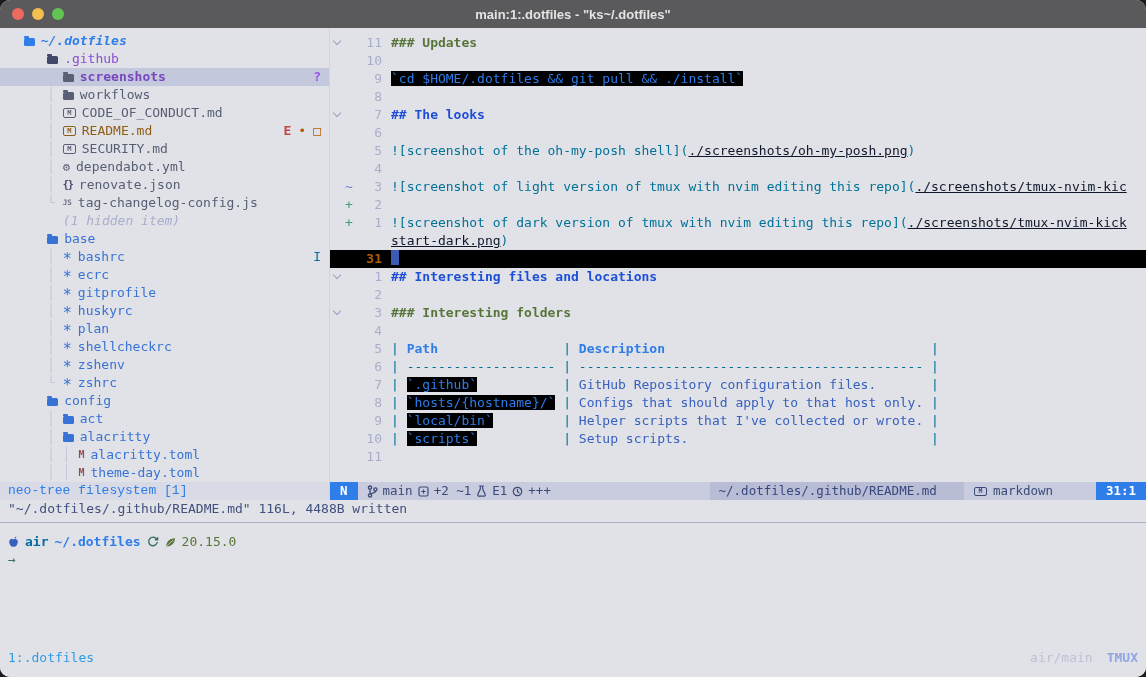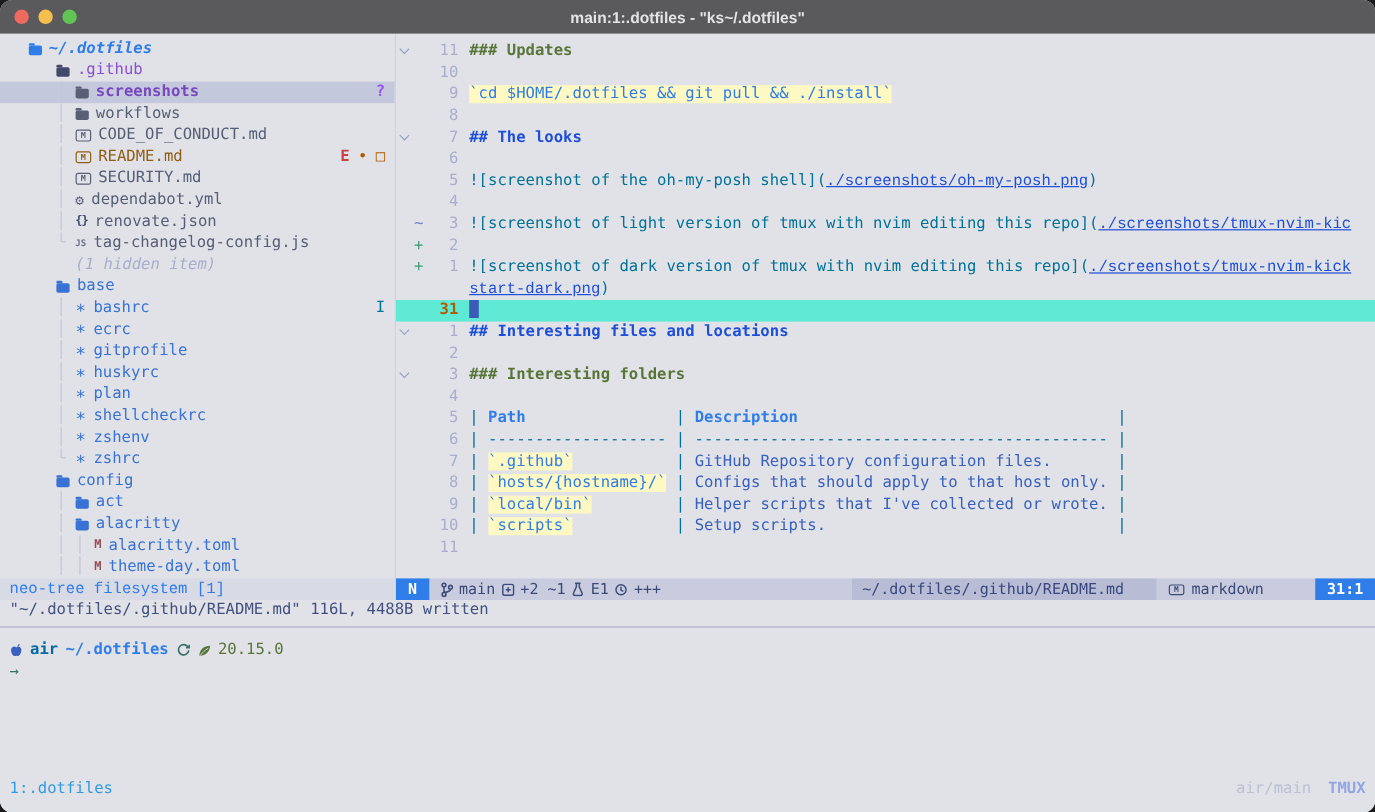--- a/index.html
+++ b/index.html
@@ -44,36 +44,36 @@
   .icon-gear{font-size:12px;}
   .icon-json{font-size:10px;font-weight:bold;letter-spacing:-1px;}
   .icon-js{font-size:7.5px;font-weight:bold;}
   .icon-star{font-size:15px;line-height:10px;margin-top:4px;}
   .icon-toml{font-size:10px;font-weight:bold;}
   .nt-status{height:18px;line-height:18px;background:#d8dae6;color:#2e7de9;padding-left:8px;white-space:pre;font-family:Liberation Mono, monospace;}
   
   .editor{flex:1;display:flex;flex-direction:column;min-width:0;}
   .buffer{padding-top:6px;height:450px;overflow:hidden;}
   .eline{height:18px;line-height:18px;display:flex;white-space:pre;}
-  .eline.cur{background:#5eead4;}
+  .eline.cur{background:#000000;}
   .fold{width:13px;flex:none;display:inline-flex;align-items:center;justify-content:center;}
   .fold.open::before{content:"";width:5px;height:5px;border-right:1.6px solid #98a1c4;border-bottom:1.6px solid #98a1c4;
                      transform:rotate(45deg);margin-top:-4px;}
   .sign{width:12px;flex:none;text-align:center;}
   .s-add{color:#3e9e74;}
   .s-chg{color:#6c7fd0;}
   .num{width:27px;flex:none;text-align:right;color:#a8aecb;margin-right:9px;}
   .cur .num{color:#b15c00;font-weight:bold;}
   .ltext{white-space:pre;}
   .cursorblk{display:inline-block;width:8px;height:15px;background:#3b5bb5;vertical-align:-2px;}
   .s-h2{color:#1d4ed8;font-weight:bold;}
   .s-h3{color:#587539;font-weight:bold;}
-  .s-code{color:#2e7de9;background:#fef9c3;}
+  .s-code{color:#2e7de9;background:#000000;}
   .s-img{color:#007197;}
-  .s-link{color:#1d4ed8;text-decoration:underline;font-family:Liberation Mono, monospace;}
+  .s-link{color:#0f172a;text-decoration:underline;}
   .s-pipe{color:#007197;}
   .s-th{color:#2e7de9;font-weight:bold;}
   .s-dash{color:#007197;}
   .s-cell{color:#3760bf;}
   .s-plain{color:#3760bf;}
   
   .statusline{height:18px;display:flex;font-size:12.5px;line-height:18px;}
   .sl-mode{background:#2e7de9;color:#ffffff;font-weight:bold;padding:0 10px;}
   .sl-git{background:#c8ccde;color:#3b4a77;width:352px;display:flex;align-items:center;gap:5px;padding-left:9px;box-sizing:border-box;}
   .sl-path{background:#b8bdd5;color:#38477e;flex:1;padding-left:9px;white-space:pre;overflow:hidden;}

